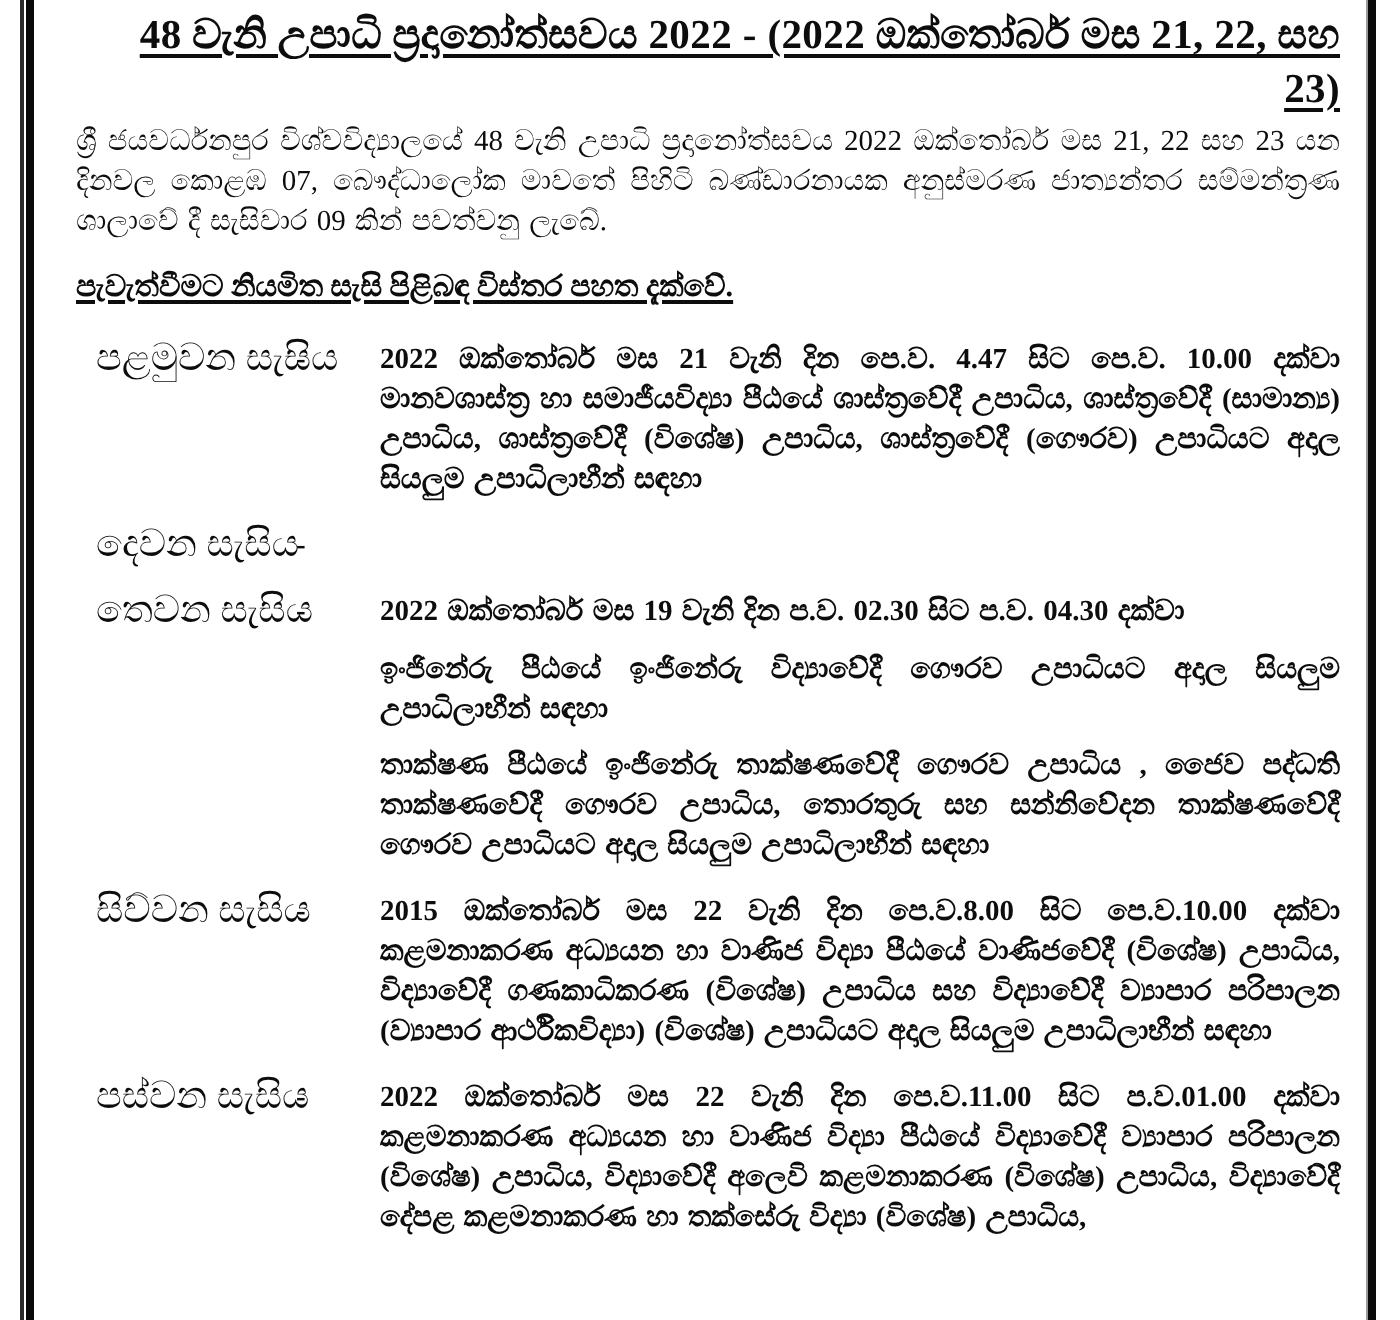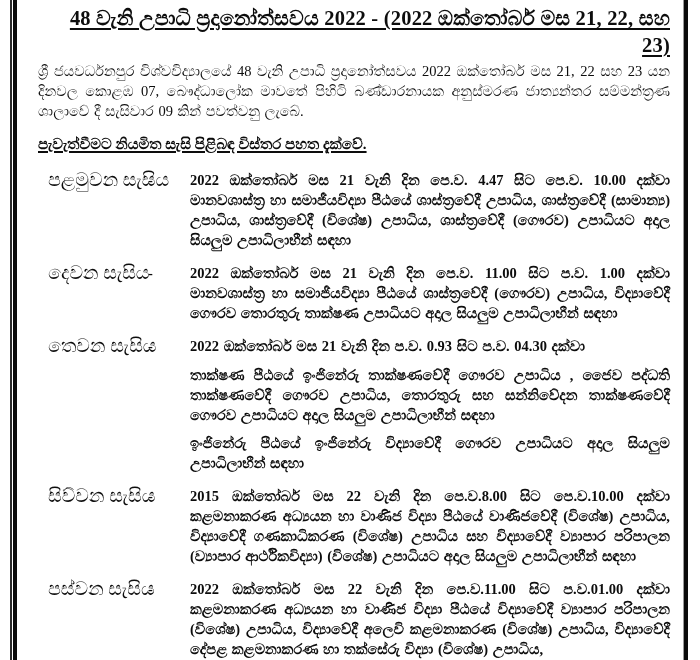--- a/index.html
+++ b/index.html
@@ -93,32 +93,29 @@
       <span class="s-label">පළමුවන සැසිය</span>
       <span class="s-dash">-</span>
       <div class="s-body">
         <p>2022 ඔක්තෝබර් මස 21 වැනි දින පෙ.ව. 4.47 සිට පෙ.ව. 10.00 දක්වා මානවශාස්ත්‍ර හා සමාජීයවිද්‍යා පීඨයේ ශාස්ත්‍රවේදී උපාධිය, ශාස්ත්‍රවේදී (සාමාන්‍ය) උපාධිය, ශාස්ත්‍රවේදී (විශේෂ) උපාධිය, ශාස්ත්‍රවේදී (ගෞරව) උපාධියට අදාල සියලුම උපාධිලාභීන් සඳහා</p>
       </div>
     </div>
 
     <div class="session">
       <span class="s-label">දෙවන සැසිය</span>
       <span class="s-dash">-</span>
-      <div class="s-body">
-        <p>2022 ඔක්තෝබර් මස 21 වැනි දින පෙ.ව. 11.00 සිට ප.ව. 1.00 දක්වා මානවශාස්ත්‍ර හා සමාජීයවිද්‍යා පීඨයේ ශාස්ත්‍රවේදී (ගෞරව) උපාධිය, විද්‍යාවේදී ගෞරව තොරතුරු තාක්ෂණ උපාධියට අදාල සියලුම උපාධිලාභීන් සඳහා</p>
-      </div>
     </div>
 
     <div class="session gap-lg">
       <span class="s-label">තෙවන සැසිය</span>
       <span class="s-dash">-</span>
       <div class="s-body">
-        <p>2022 ඔක්තෝබර් මස 21 වැනි දින ප.ව. 0.93 සිට ප.ව. 04.30 දක්වා</p>
+        <p>2022 ඔක්තෝබර් මස 19 වැනි දින ප.ව. 02.30 සිට ප.ව. 04.30 දක්වා</p>
+        <p>ඉංජිනේරු පීඨයේ ඉංජිනේරු විද්‍යාවේදී ගෞරව උපාධියට අදාල සියලුම උපාධිලාභීන් සඳහා</p>
         <p>තාක්ෂණ පීඨයේ ඉංජිනේරු තාක්ෂණවේදී ගෞරව උපාධිය , ජෛව පද්ධති තාක්ෂණවේදී ගෞරව උපාධිය, තොරතුරු සහ සන්නිවේදන තාක්ෂණවේදී ගෞරව උපාධියට අදාල සියලුම උපාධිලාභීන් සඳහා</p>
-        <p>ඉංජිනේරු පීඨයේ ඉංජිනේරු විද්‍යාවේදී ගෞරව උපාධියට අදාල සියලුම උපාධිලාභීන් සඳහා</p>
       </div>
     </div>
 
     <div class="session">
       <span class="s-label">සිව්වන සැසිය</span>
       <span class="s-dash">-</span>
       <div class="s-body">
         <p>2015 ඔක්තෝබර් මස 22 වැනි දින පෙ.ව.8.00 සිට පෙ.ව.10.00 දක්වා කළමනාකරණ අධ්‍යයන හා වාණිජ විද්‍යා පීඨයේ වාණිජවේදී (විශේෂ) උපාධිය, විද්‍යාවේදී ගණකාධිකරණ (විශේෂ) උපාධිය සහ විද්‍යාවේදී ව්‍යාපාර පරිපාලන (ව්‍යාපාර ආර්ථිකවිද්‍යා) (විශේෂ) උපාධියට අදාල සියලුම උපාධිලාභීන් සඳහා</p>
       </div>
     </div>

